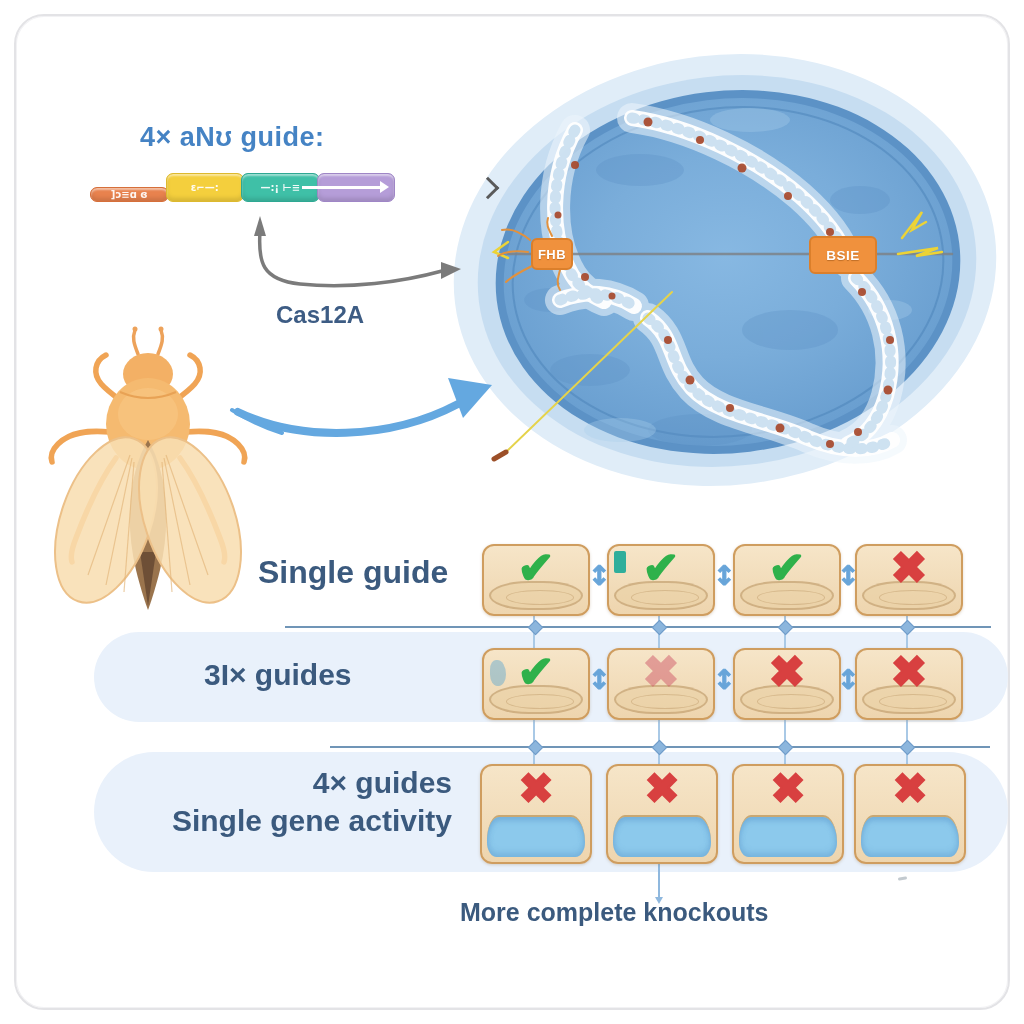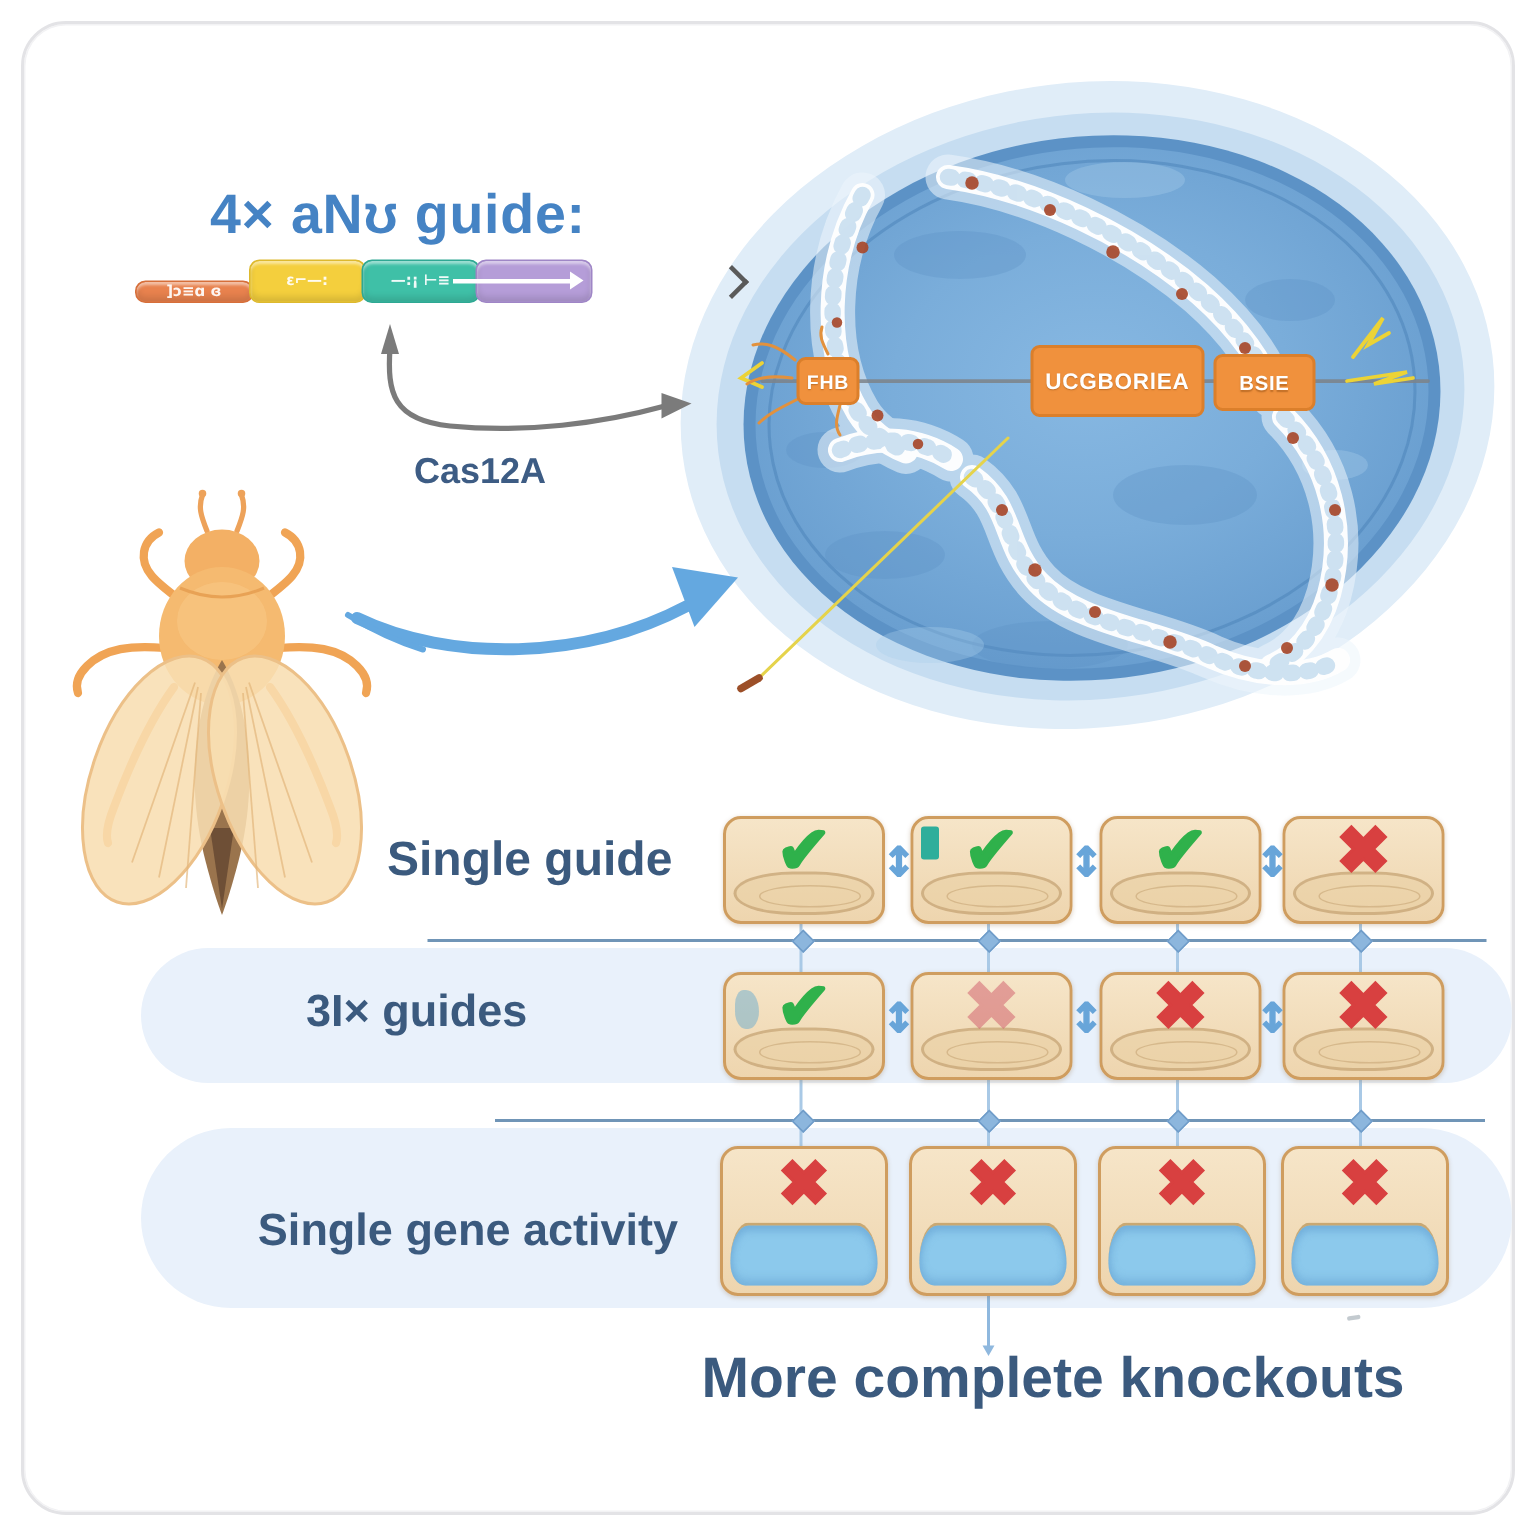--- a/index.html
+++ b/index.html
@@ -2,27 +2,27 @@
 <html><head>
 <meta charset="utf-8">
 <style>
   html,body{margin:0;padding:0;background:#f6f7f8;}
   #stage{position:relative;width:1024px;height:1024px;background:#fff;overflow:hidden;
          font-family:"Liberation Sans",sans-serif;}
   .card{position:absolute;left:14px;top:14px;right:14px;bottom:14px;background:#ffffff;
         border:2px solid #e3e3e6;border-radius:30px;box-shadow:inset 0 0 0 1px #f2f2f4;}
   svg.overlay{position:absolute;left:0;top:0;z-index:2;pointer-events:none;}
   .txt{position:absolute;z-index:4;font-weight:bold;}
-  .title{left:140px;top:122px;font-size:37px;color:#4583c4;letter-spacing:.5px;}
+  .title{left:140px;top:122px;font-size:27px;color:#4583c4;letter-spacing:.5px;}
   .cas{left:276px;top:301px;font-size:24px;color:#3d5c84;}
   .rowlabel{color:#3b5a7e;}
   .lbl1{left:258px;top:554px;font-size:32px;}
   .lbl2{left:204px;top:658px;font-size:30px;}
   .lbl3{left:138px;top:764px;width:314px;text-align:right;font-size:30px;line-height:38px;}
-  .caption{left:460px;top:898px;width:484px;text-align:center;font-size:38px;color:#3b5a7e;}
+  .caption{left:460px;top:898px;width:484px;font-size:25px;color:#3b5a7e;}
   
   .gbar{position:absolute;left:90px;top:173px;width:302px;height:29px;display:flex;z-index:4;}
   .seg{flex:1;border-radius:7px;margin-right:-3px;position:relative;
        box-shadow:inset 0 2px 2px rgba(255,255,255,.5), inset 0 -3px 4px rgba(0,0,0,.12);
        display:flex;align-items:center;justify-content:center;}
   .seg-0{background:#e8824e;border:1.5px solid #d66f3a;margin-top:14px;}
   .seg-1{background:#f4cf3d;border:1.5px solid #ddb92e;}
   .seg-2{background:#3fc0a7;border:1.5px solid #2fa893;}
   .seg-3{background:#b59dd8;border:1.5px solid #9f86c6;}
   .segmark{font-family:"DejaVu Sans",sans-serif;font-size:10px;color:rgba(255,255,255,.92);
@@ -233,30 +233,29 @@
     <div class="seg seg-3">
       <span class="segmark"></span>
     </div>
     <div class="warrow"></div>
     <div class="chev"></div>
   </div>
 
   <div class="txt cas">Cas12A</div>
 
   <div class="gene" style="left:531px;top:238px;width:38px;height:28px;font-size:13px;">FHB</div>
-  <div class="gene" style="left:687px;top:230px;width:112px;height:44px;font-size:15px;">UCGBORlEA</div>
   <div class="gene" style="left:809px;top:236px;width:64px;height:34px;font-size:13.5px;">BSIE</div>
 
   <div class="pill pill2"></div>
   <div class="pill pill3"></div>
 
   <div class="txt rowlabel lbl1">Single guide</div>
   <div class="txt rowlabel lbl2">3I× guides</div>
   <div class="txt rowlabel lbl3">
-    <br>
+    <span>4× guides</span><br>
     <span>Single gene activity</span>
   </div>
 
   <div class="gbox" style="left:482px;top:544px;width:104px;height:68px;">
     <span class="mark check">✔</span>
       <div class="dish"></div>
   </div>
   <div class="gbox" style="left:607px;top:544px;width:104px;height:68px;">
     <span class="tag"></span>
     <span class="mark check">✔</span>

